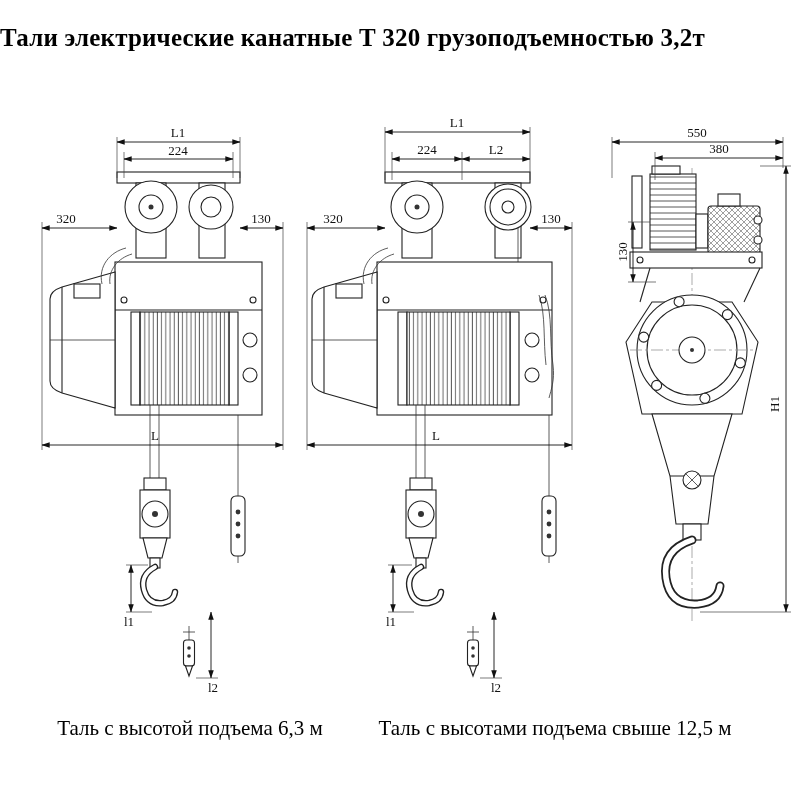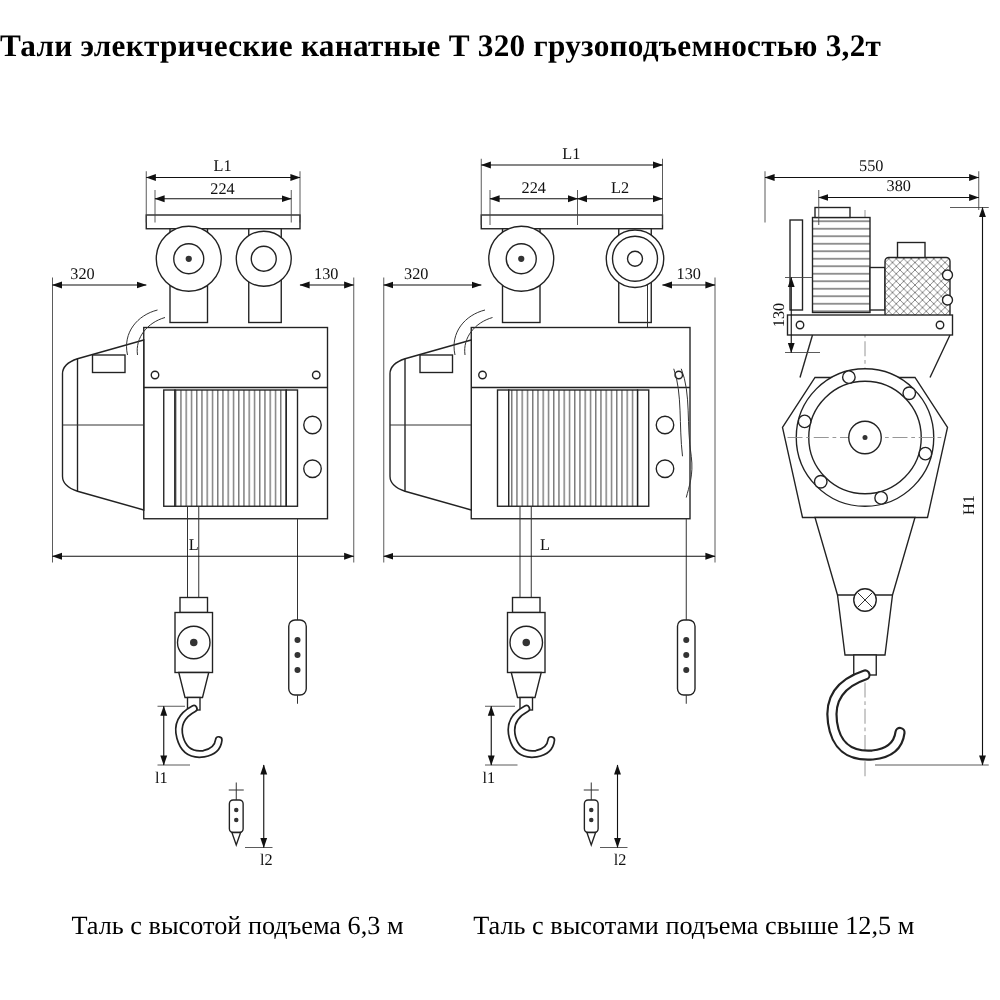--- a/index.html
+++ b/index.html
@@ -4,21 +4,21 @@
 <style>
   html,body { margin:0; padding:0; background:#fff; }
   .page {
     position:relative; width:800px; height:800px; background:#fff;
     font-family:"Liberation Serif", serif; overflow:hidden;
   }
   .title {
     position:absolute; top:24px; left:0; width:800px; text-align:left;
     font-size:25px; font-weight:bold; color:#000; letter-spacing:0.2px;
   }
-  .caption { position:absolute; top:716px; font-size:21px; color:#000; text-align:center;margin-top:12px; }
+  .caption { position:absolute; top:716px; font-size:21px; color:#000; text-align:center; }
   .caption.left  { left:30px;  width:320px; }
   .caption.right { left:355px; width:400px;text-align:center; }
   svg { position:absolute; top:0; left:0; }
   svg text { font-family:"Liberation Serif", serif; font-size:13px; fill:#111; }
   .ln  { stroke:#222; fill:none; stroke-width:1.1; }
   .thin{ stroke:#333; fill:none; stroke-width:0.8; }
   .fw  { fill:#fff; stroke:#222; stroke-width:1.1; }
   .dim { stroke:#111; stroke-width:0.9; fill:none; }
   .ext { stroke:#444; stroke-width:0.7; fill:none; }
   .cl  { stroke:#888; stroke-width:0.7; fill:none; stroke-dasharray:12 3 3 3; }

